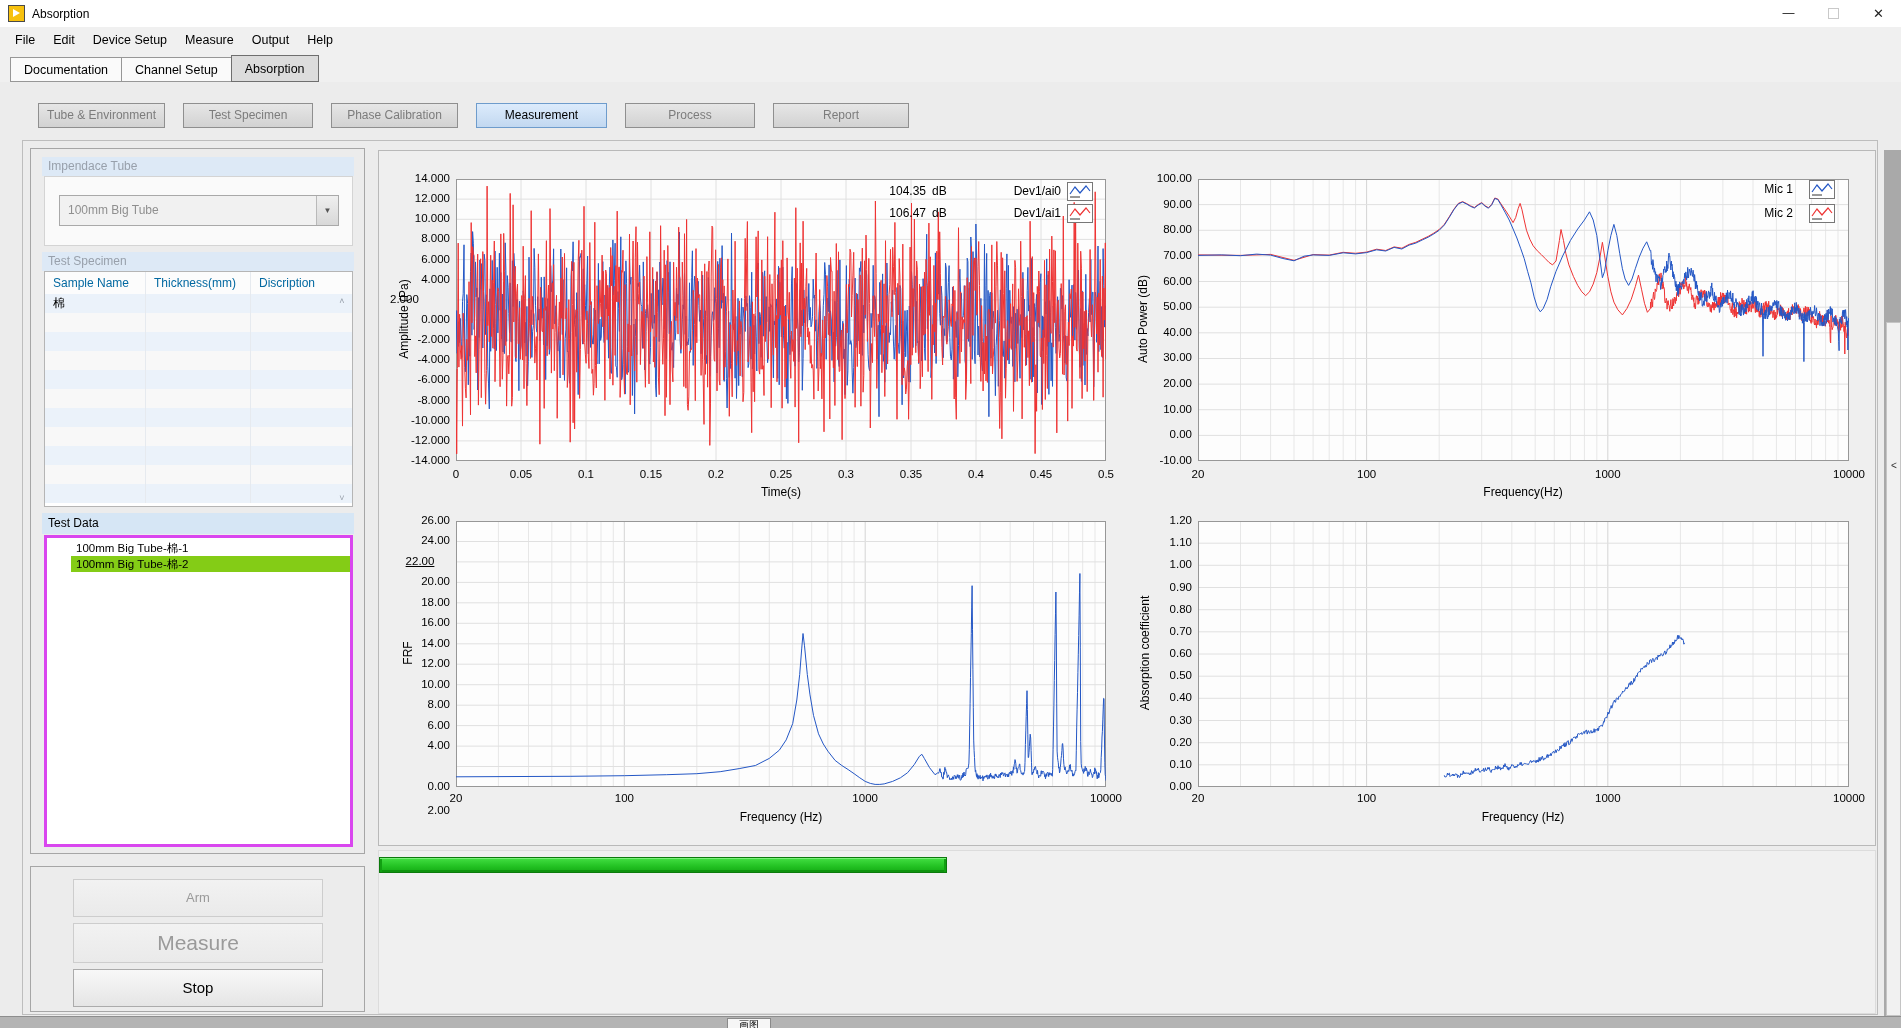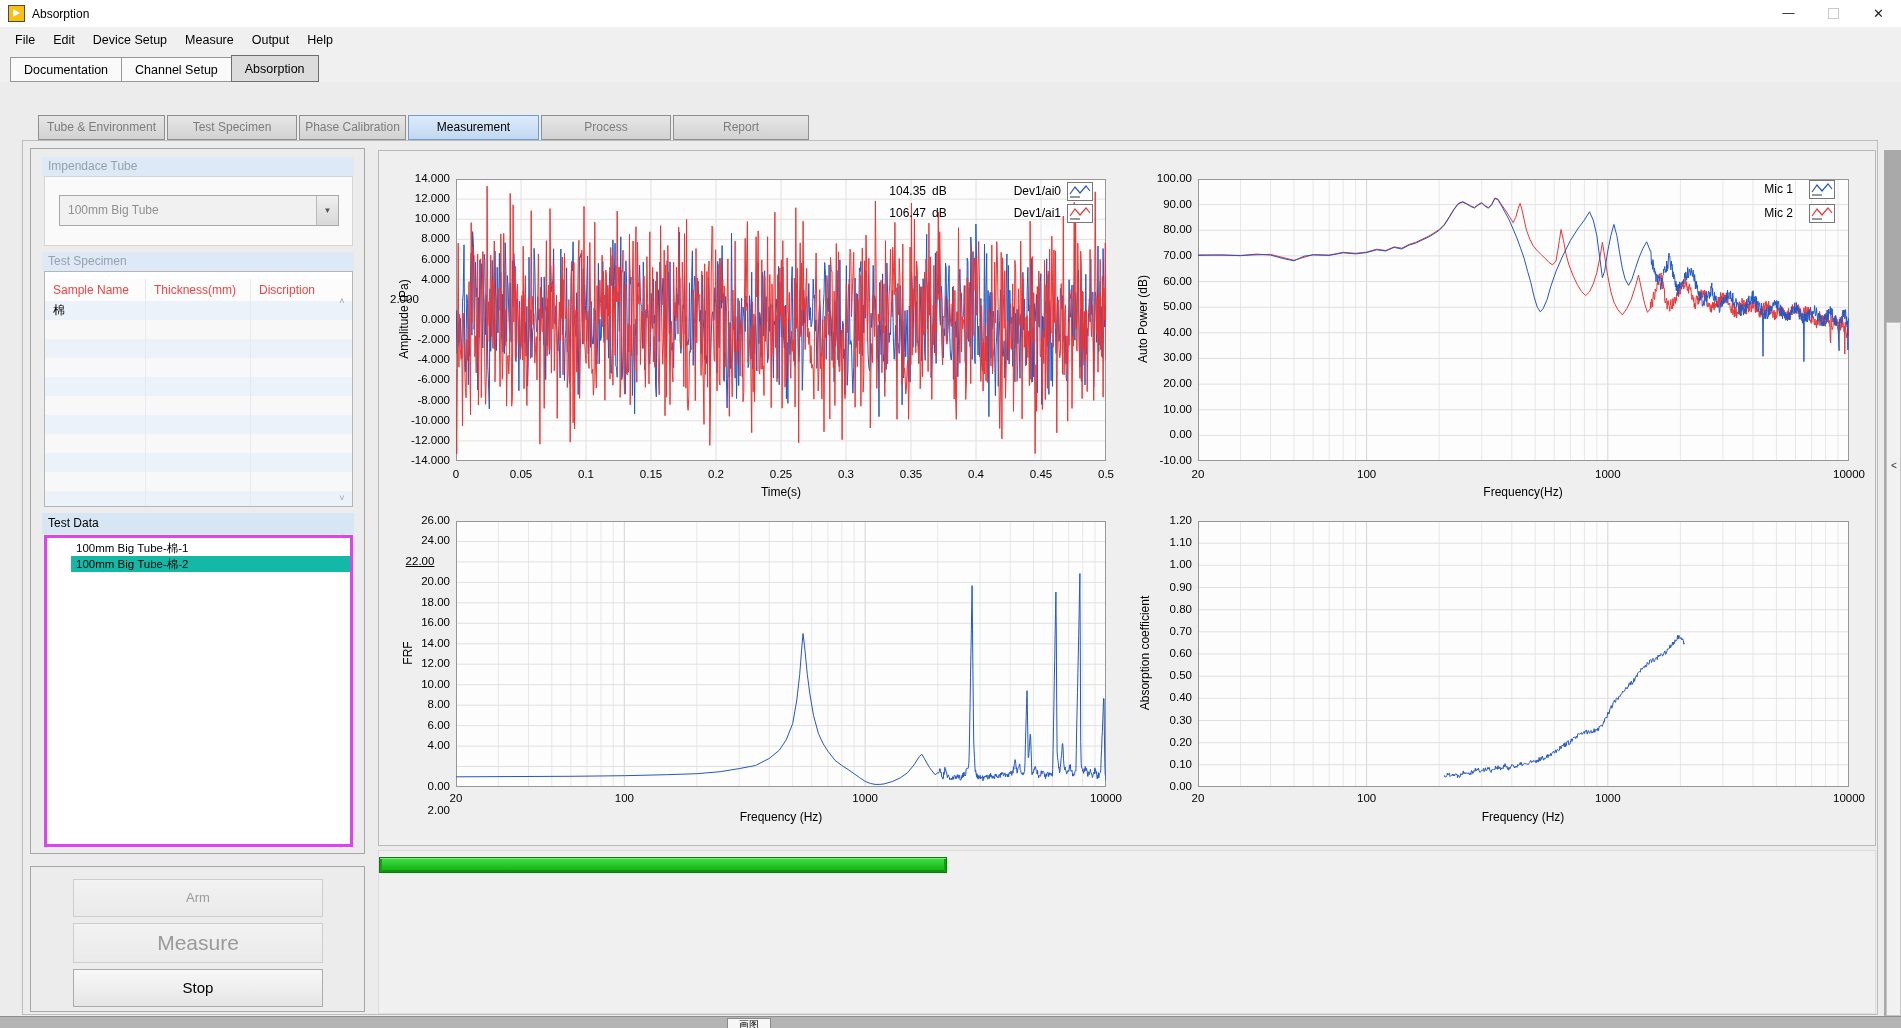--- a/index.html
+++ b/index.html
@@ -15,47 +15,47 @@
   #win-max .sq{display:inline-block;width:9px;height:9px;border:1px solid #c9c9c9;margin-top:8px;}
   
   #menubar{position:absolute;left:0;top:27px;width:1901px;height:27px;background:#f0f0f0;display:flex;align-items:center;padding-left:6px;box-sizing:border-box;}
   .menu-item{padding:0 9px;font-size:12.5px;line-height:27px;}
   
   #maintabs{position:absolute;left:0;top:54px;width:1901px;height:28px;background:#f0f0f0;display:flex;align-items:flex-end;padding-left:10px;box-sizing:border-box;}
   .main-tab{height:25px;line-height:24px;padding:0 13px;font-size:12.5px;background:#fafafa;border:1px solid #979797;margin-right:-1px;box-sizing:border-box;}
   .main-tab.active{background:#dcdcdc;height:27px;line-height:26px;border-color:#6f6f6f;position:relative;z-index:2;}
   .content-bg{position:absolute;left:0;top:82px;width:1901px;height:934px;background:#ececec;}
   
-  #subtabs{position:absolute;left:38px;top:103px;height:25px;display:flex;gap:2px;margin-top:12px;}
+  #subtabs{position:absolute;left:38px;top:103px;height:25px;display:flex;gap:18px;}
   .sub-tab{height:25px;line-height:23px;text-align:center;font-size:12px;color:#7c7c7c;background:linear-gradient(#e6e6e6,#d2d2d2);border:1px solid #8f8f8f;box-sizing:border-box;}
   .sub-tab.active{background:linear-gradient(#dcebfc,#c2d8f0);border:1px solid #6e9ccc;color:#000;}
   .workspace{position:absolute;left:22px;top:140px;width:1856px;height:875px;border:1px solid #bdbdbd;box-sizing:border-box;}
   
   #sidebar{position:absolute;left:30px;top:148px;width:335px;height:706px;border:1px solid #a6a6a6;background:#ececec;box-sizing:border-box;}
   .side-hdr{position:absolute;left:11px;width:312px;height:19px;background:#dde9f6;color:#98a0ab;font-size:12px;line-height:19px;padding-left:6px;box-sizing:border-box;}
   #hdr-impedance{top:8px;}
   #impedance-box{position:absolute;left:13px;top:27px;width:309px;height:70px;background:#fafafa;border:1px solid #d4d4d4;box-sizing:border-box;}
   #dropdown{position:absolute;left:14px;top:18px;width:280px;height:31px;background:#f1f1f1;border:1px solid #a9a9a9;box-sizing:border-box;}
   #dd-text{position:absolute;left:8px;top:0;line-height:29px;font-size:12px;color:#8f8f8f;}
   #dd-btn{position:absolute;right:0;top:0;width:22px;height:29px;background:linear-gradient(#efefef,#d8d8d8);border-left:1px solid #b9b9b9;text-align:center;line-height:29px;font-size:8px;color:#555;box-sizing:border-box;}
   #hdr-specimen{top:103px;}
   #spec-table{position:absolute;left:13px;top:122px;width:309px;height:236px;background:#fff;border:1px solid #b5b5b5;box-sizing:border-box;overflow:hidden;}
-  .spec-hrow{display:flex;height:22px;background:#fcfcfc;color:#ef4444;font-size:12px;line-height:22px;margin-top:7px;}
+  .spec-hrow{display:flex;height:22px;background:#fcfcfc;color:#0369a1;font-size:12px;line-height:22px;}
   .spec-row{display:flex;height:19px;font-size:12px;line-height:19px;}
   .spec-row.odd{background:#ebf2fa;}
   .spec-row.even{background:#f8f8f8;}
   .spec-cell{box-sizing:border-box;padding-left:8px;overflow:hidden;white-space:nowrap;}
   .spec-cell+.spec-cell{border-left:1px solid #e6eaef;}
   .tbl-chev{position:absolute;right:16px;width:12px;text-align:center;font-size:9px;color:#98a0ab;}
   #chev-up{top:147px;}
   #chev-down{top:344px;}
   #hdr-testdata{top:364px;height:21px;line-height:21px;background:#d6e6f5;color:#000;}
   #testdata-list{position:absolute;left:13px;top:386px;width:309px;height:312px;background:#ffffff;border:3px solid #d946ef;box-sizing:border-box;padding-top:2px;padding-left:24px;}
   .td-item{height:16px;line-height:16px;font-size:11.5px;padding-left:5px;white-space:nowrap;overflow:hidden;}
-  .td-item.selected{background:#14b8a6;}
+  .td-item.selected{background:#84cc16;}
   
   #btnbox{position:absolute;left:30px;top:866px;width:335px;height:146px;border:1px solid #a6a6a6;background:#ececec;box-sizing:border-box;}
   .ctl-btn{position:absolute;left:42px;width:250px;text-align:center;border:1px solid #ababab;background:linear-gradient(#f8f8f8,#e5e5e5);box-sizing:border-box;}
   #btn-arm{top:12px;height:38px;line-height:36px;font-size:13px;}
   #btn-measure{top:56px;height:40px;line-height:38px;font-size:21px;}
   #btn-stop{top:102px;height:38px;line-height:36px;font-size:15px;}
   .ctl-btn.disabled{color:#9a9a9a;border-color:#cdcdcd;background:linear-gradient(#f2f2f2,#eaeaea);}
   
   #chartpanel{position:absolute;left:378px;top:150px;width:1498px;height:696px;border:1px solid #b9b9b9;background:#efefef;box-sizing:border-box;}
   .tick{position:absolute;font-size:11.5px;color:#000;white-space:nowrap;}
@@ -97,21 +97,21 @@
   <div id="maintabs">
       <div class="main-tab">Documentation</div>
       <div class="main-tab">Channel Setup</div>
       <div class="main-tab active">Absorption</div>
     </div>
   <div class="content-bg"></div>
   <div class="workspace"></div>
   <div id="subtabs">
       <div class="sub-tab" style="width: 127px;">Tube &amp; Environment</div>
       <div class="sub-tab" style="width: 130px;">Test Specimen</div>
-      <div class="sub-tab" style="width: 107px;">Phase Calibration</div>
+      <div class="sub-tab" style="width: 127px;">Phase Calibration</div>
       <div class="sub-tab active" style="width: 131px;">Measurement</div>
       <div class="sub-tab" style="width: 130px;">Process</div>
       <div class="sub-tab" style="width: 136px;">Report</div>
     </div>
 
   <div id="sidebar">
     <div class="side-hdr" id="hdr-impedance">Impendace Tube</div>
     <div id="impedance-box">
       <div id="dropdown">
         <span id="dd-text">100mm Big Tube</span>

